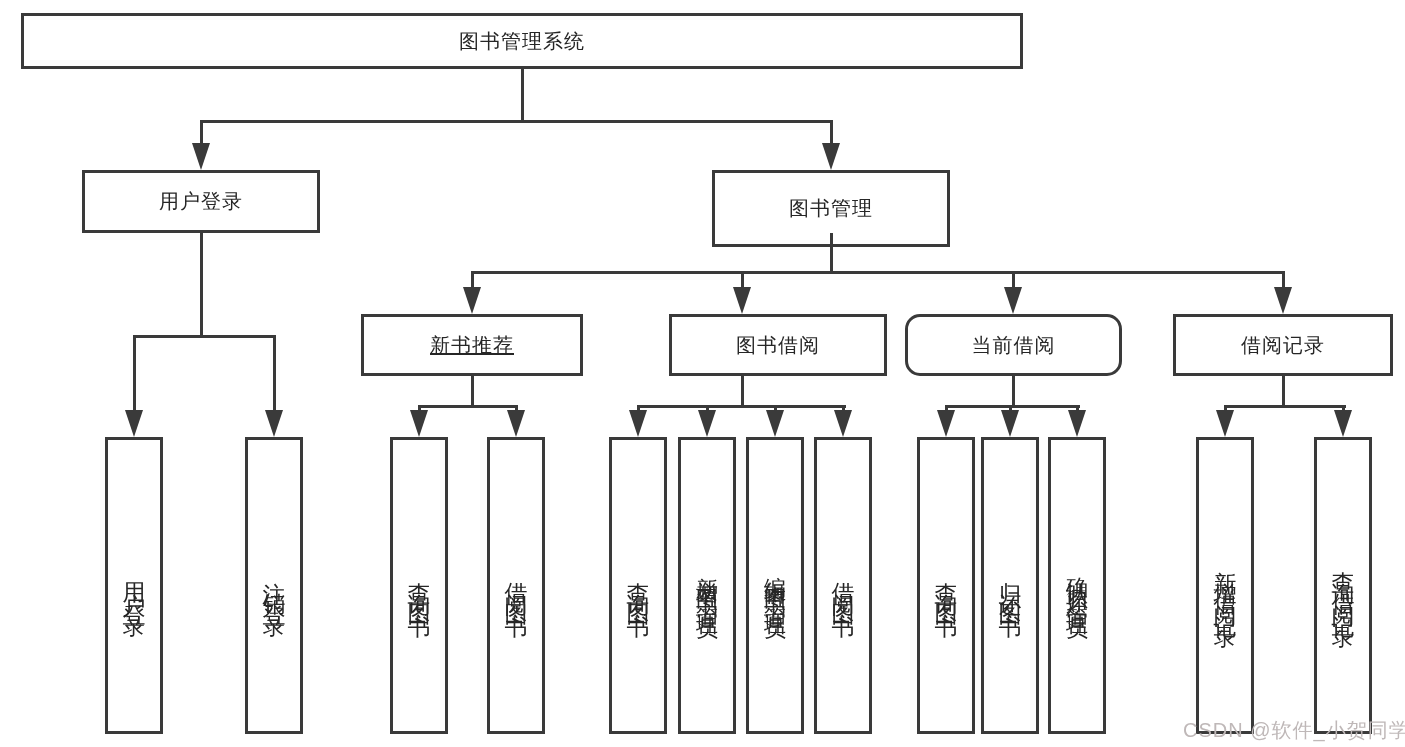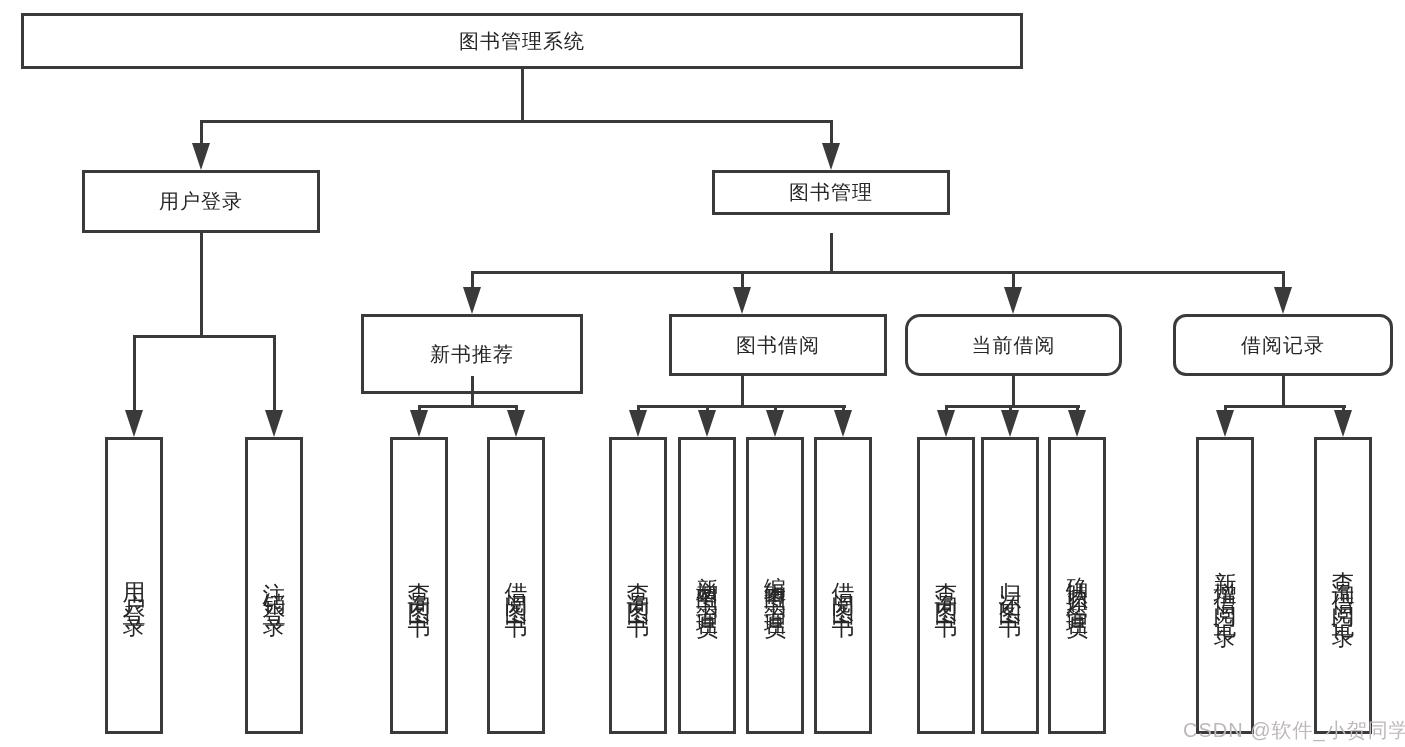--- a/index.html
+++ b/index.html
@@ -54,37 +54,37 @@
 <div id="canvas" style="--line: #3a3a3a; --text: #262626; --watermark: #bfb8b8; --background: #ffffff;">
 
   <div class="box" style="left:21px; top:13px; width:1002px; height:56px;">
     <span>图书管理系统</span>
   </div>
 
   <div class="box" style="left:82px; top:170px; width:238px; height:63px;">
     <span>用户登录</span>
   </div>
 
-  <div class="box" style="left:712px; top:170px; width:238px; height:45px;">
+  <div class="box" style="left:712px; top:170px; width:238px; height:77px;">
     <span>图书管理</span>
   </div>
 
-  <div class="box" style="left:361px; top:314px; width:222px; height:80px;">
+  <div class="box" style="left:361px; top:314px; width:222px; height:62px;text-decoration:underline;">
     <span>新书推荐</span>
   </div>
 
   <div class="box" style="left:633px; top:314px; width:218px; height:62px;margin-left:36px;">
     <span>图书借阅</span>
   </div>
 
   <div class="box" style="left:905px; top:314px; width:217px; height:62px;border-radius:15px;">
     <span>当前借阅</span>
   </div>
 
-  <div class="box" style="left:1173px; top:314px; width:220px; height:62px;border-radius:13px;">
+  <div class="box" style="left:1173px; top:314px; width:220px; height:62px;">
     <span>借阅记录</span>
   </div>
 
   <div class="box vbox" style="left:105px; top:437px; width:58px; height:297px;">
     <span>用户登录</span>
   </div>
   <div class="box vbox" style="left:245px; top:437px; width:58px; height:297px;">
     <span>注销登录</span>
   </div>
 

